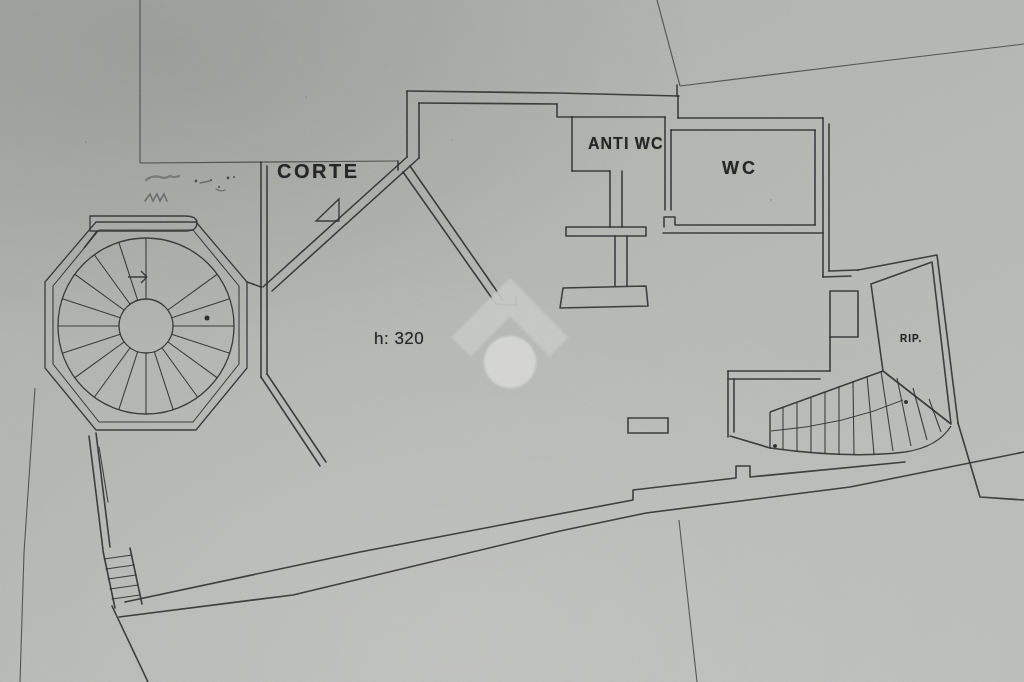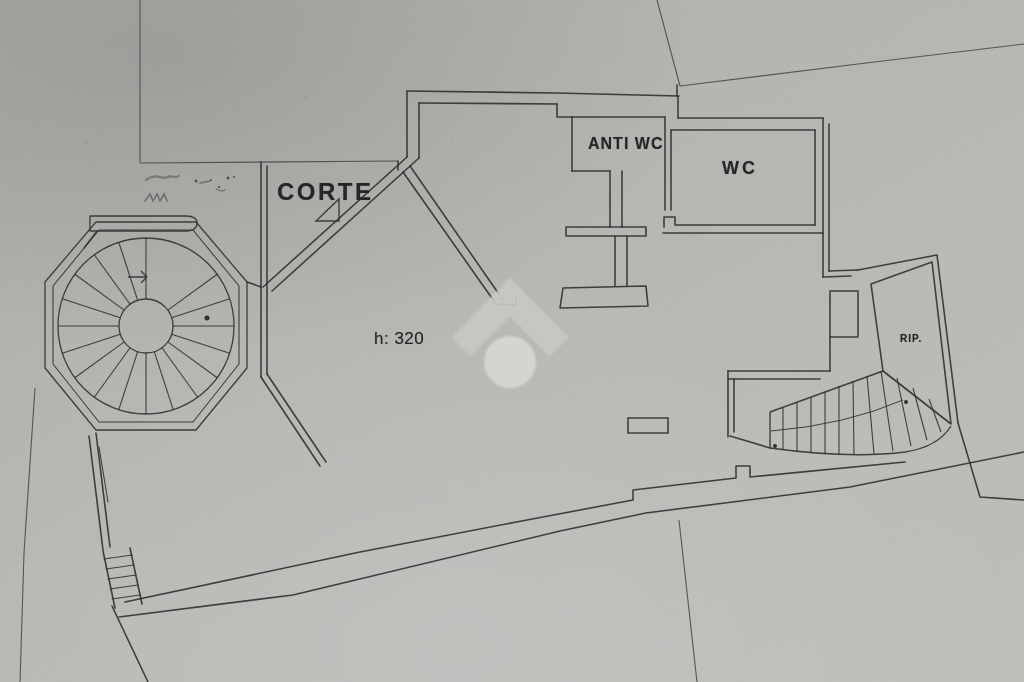--- a/index.html
+++ b/index.html
@@ -10,21 +10,21 @@
       radial-gradient(ellipse 900px 500px at 16% 8%, rgba(0,0,0,0.10), rgba(0,0,0,0) 60%),
       radial-gradient(ellipse 900px 600px at 45% 95%, rgba(255,255,255,0.10), rgba(255,255,255,0) 65%),
       linear-gradient(152deg,#a9aba7 0%,#b2b4b0 30%,#b7b9b5 55%,#bdbfbb 100%);
   }
   .stage svg{position:absolute;left:0;top:0;}
   .lbl{
     position:absolute;color:#262626;white-space:nowrap;
     text-shadow:0 0 1px rgba(45,45,45,0.45);
     user-select:none;
   }
-  .lbl-corte  {left:277px;top:178px;font-size:24px;font-weight:600;letter-spacing:2.5px;}
+  .lbl-corte  {left:277px;top:160px;font-size:20px;font-weight:600;letter-spacing:2.5px;}
   .lbl-h320   {left:374px;top:329px;font-size:17px;font-weight:400;letter-spacing:0.5px;}
   .lbl-antiwc {left:588px;top:135px;font-size:16px;font-weight:600;letter-spacing:1px;text-align:right;}
   .lbl-wc     {left:722px;top:158px;font-size:18px;font-weight:700;letter-spacing:3px;}
   .lbl-angolo {left:687px;top:242px;font-size:18px;font-weight:600;letter-spacing:0.5px;}
   .lbl-rip    {left:900px;top:333px;font-size:10px;font-weight:600;letter-spacing:1px;}
 </style>
 </head>
 <body>
 
 <div class="stage">

